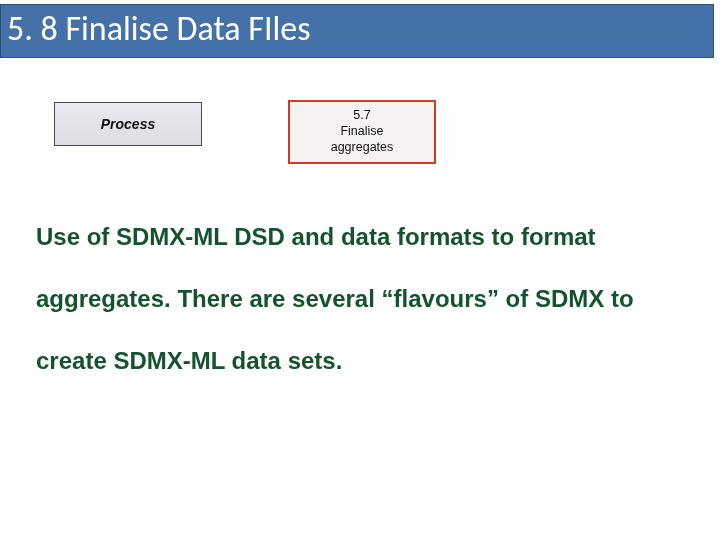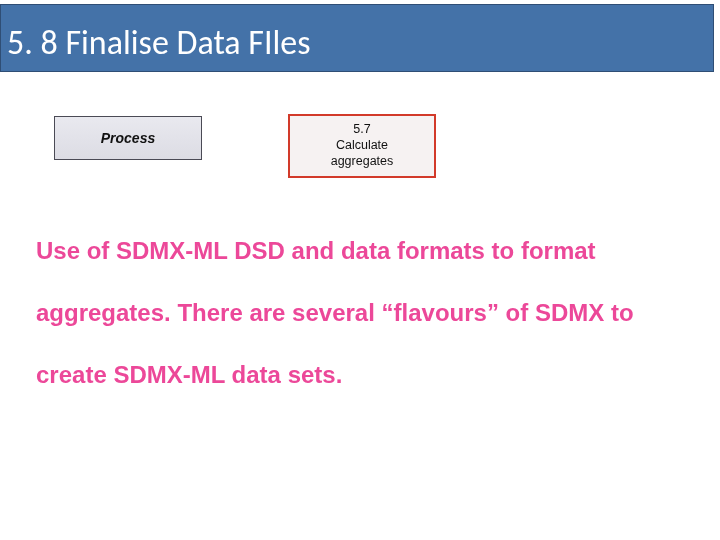--- a/index.html
+++ b/index.html
@@ -14,21 +14,21 @@
   .slide {
     width: 720px;
     height: 540px;
     position: relative;
     box-sizing: border-box;
   }
   .title-bar {
     background: #4472a8;
     border: 1px solid #2f4e75;
     margin: 4px 6px 0 0px;
-    padding: 20px 8px 10px 6px;
+    padding: 6px 8px 10px 6px;
     box-sizing: border-box;
   }
   .title-text {
     font-family: Calibri, Arial, sans-serif;
     font-size: 34px;
     color: #ffffff;
     line-height: 1.05;
   }
   .diagram-row {
     display: flex;
@@ -66,41 +66,41 @@
     line-height: 1.25;
     color: #111;
   }
   .gap-big   { width: 86px; }
   .gap-small { width: 24px; }
   .body-text {
     margin: 40px 36px 0 36px;
     font-family: Arial, sans-serif;
     font-size: 24px;
     font-weight: bold;
-    color: #ec4899;
+    color: #14532d;
     line-height: 2.6;
   }
 </style>
 </head>
 <body>
 
 <div class="slide">
 
   <div class="title-bar">
     <span class="title-text">5. 8 Finalise Data FIles</span>
   </div>
 
   <div class="diagram-row">
     <div class="box process">
       <span>Process</span>
     </div>
     <div class="gap-big"></div>
     <div class="box red">
       <span>5.7</span>
-      <span>Calculate</span>
+      <span>Finalise</span>
       <span>aggregates</span>
     </div>
     <div class="gap-small"></div>
   </div>
 
   <div class="body-text">Use of SDMX-ML DSD and data formats to format aggregates. There are several “flavours” of SDMX to create SDMX-ML data sets.</div>
 
 </div>
 
 </body></html>

